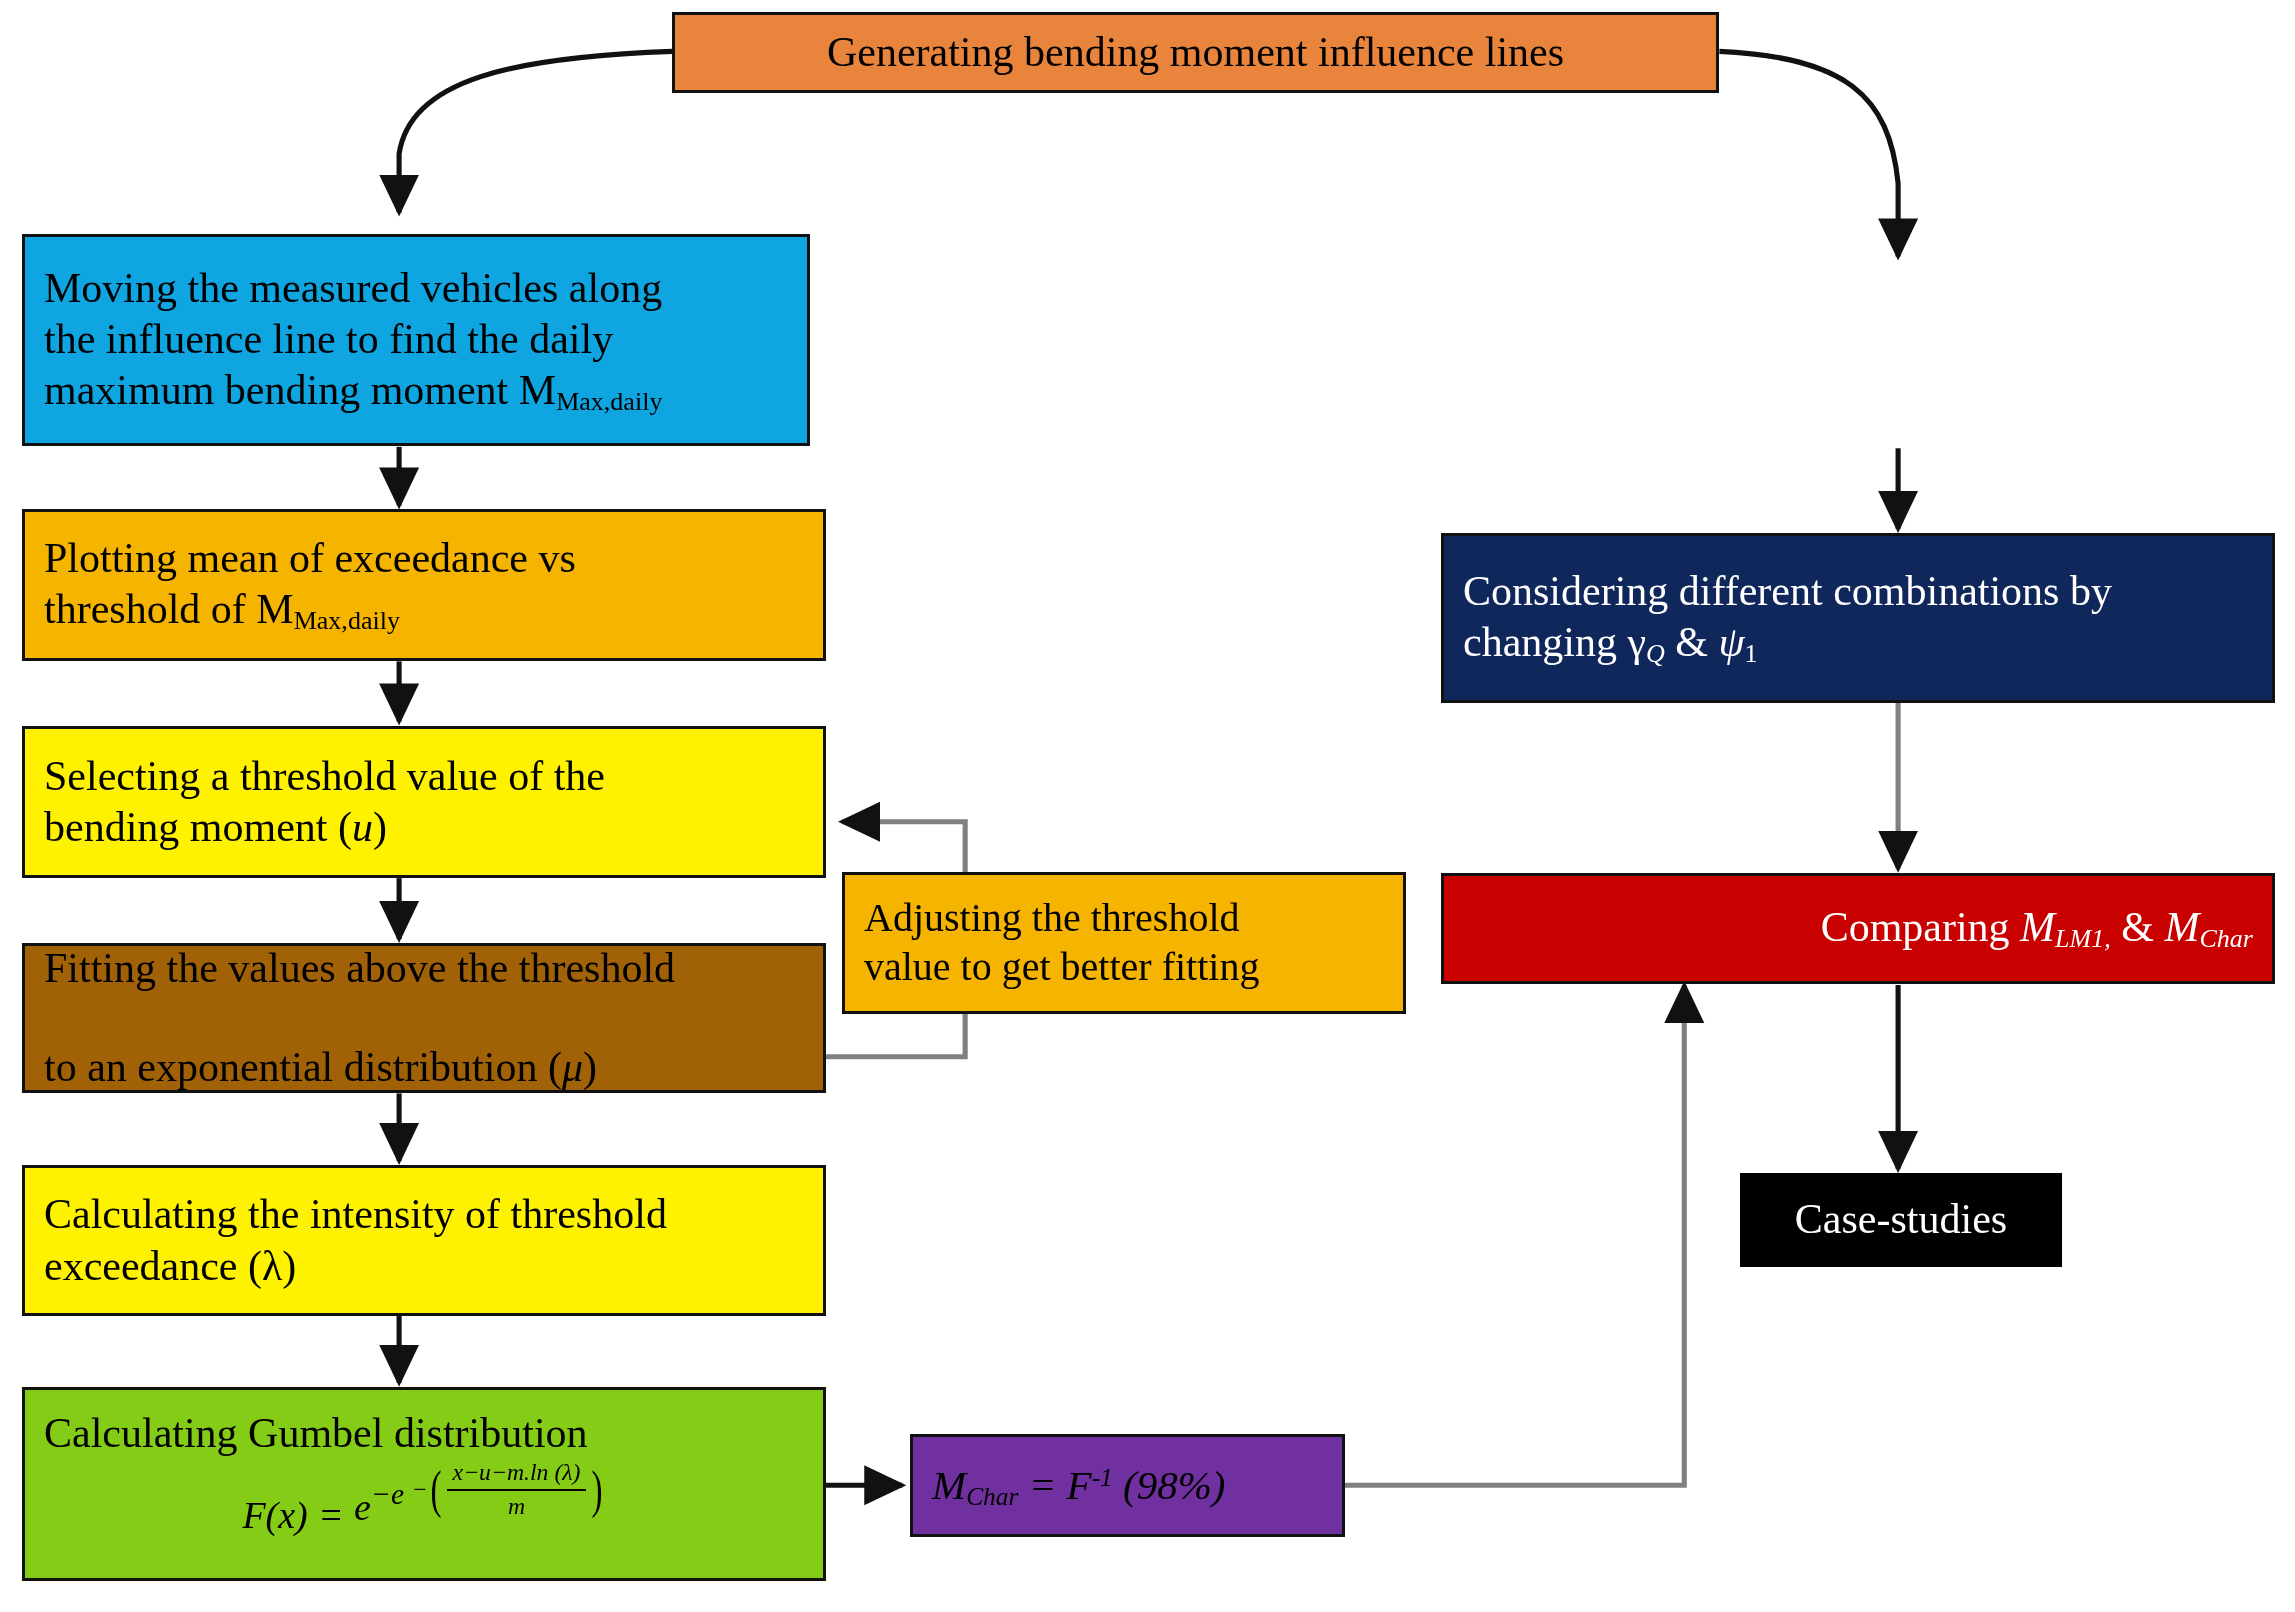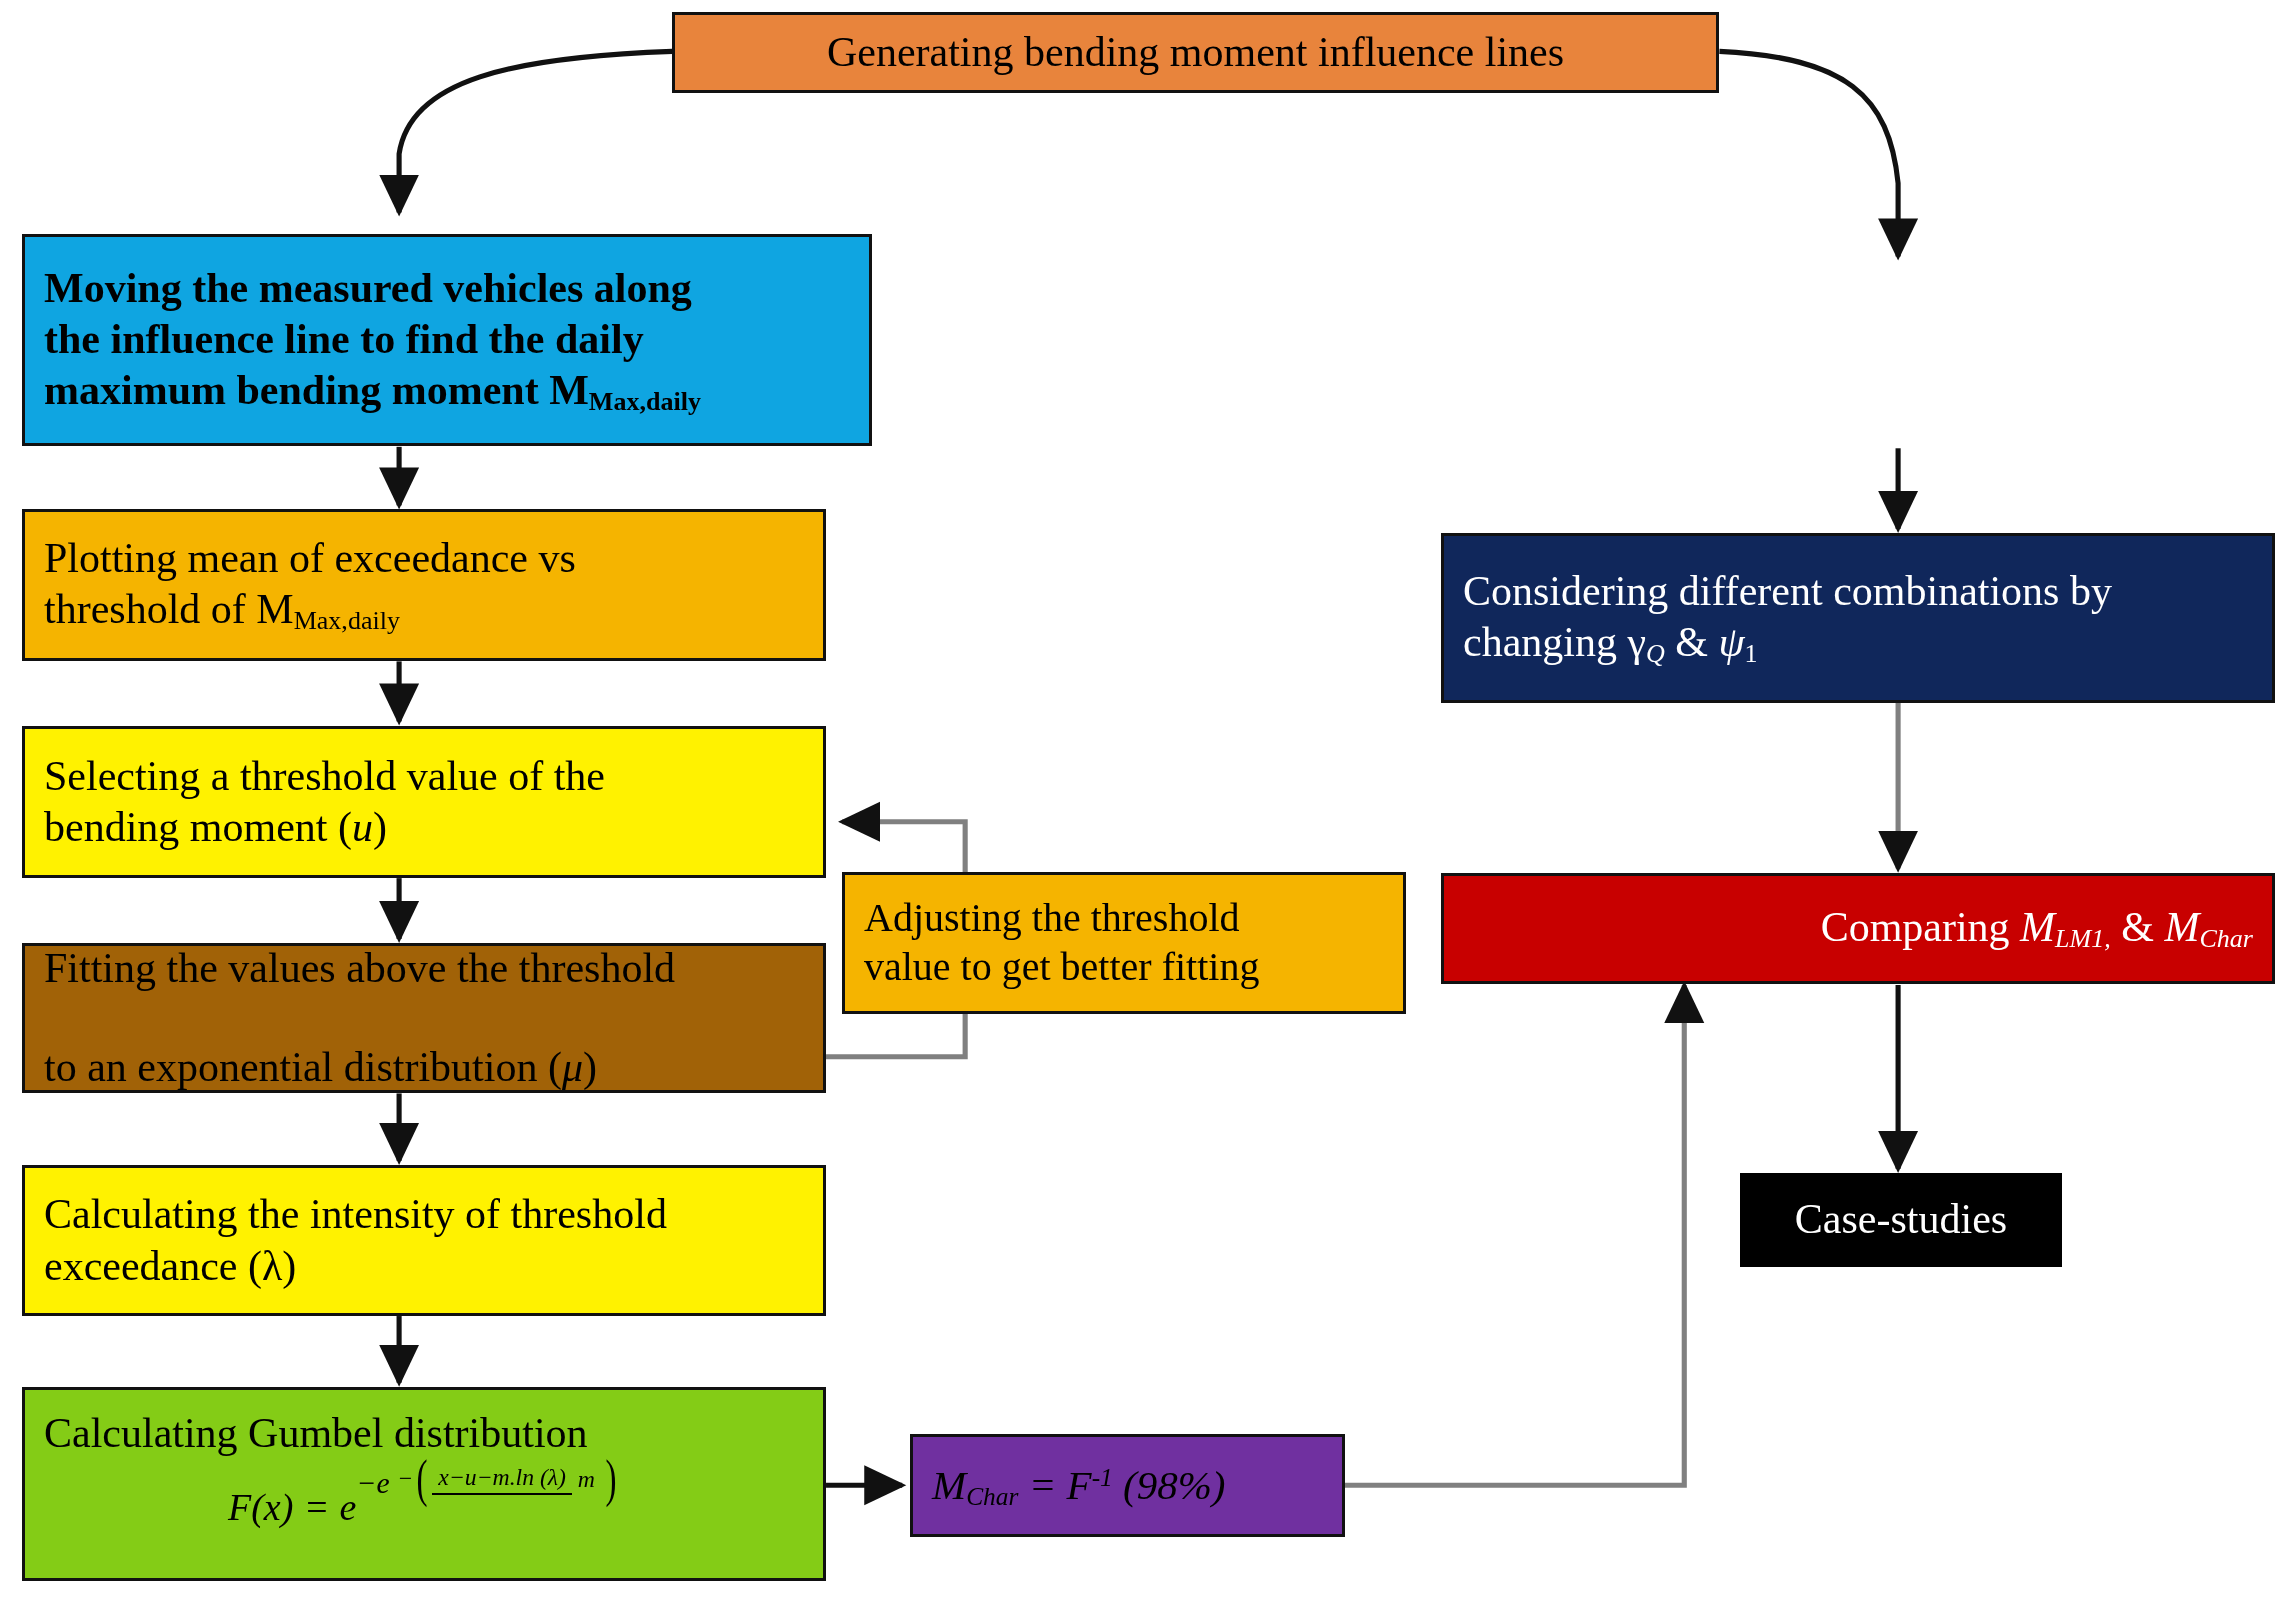--- a/index.html
+++ b/index.html
@@ -30,21 +30,21 @@
 
   
   .formula{
     font-style:italic;
     font-size:38px;
     display:flex;align-items:center;justify-content:center;
     margin-top:25px;
     white-space:nowrap;
   }
   .frac{
-    display:inline-flex;flex-direction:row;align-items:center;
+    display:inline-flex;flex-direction:column;align-items:center;
     vertical-align:middle;margin:0 1.5px;
   }
   .frac .num{border-bottom:2.2px solid #000;padding:0 5.9px 1.5px 5.9px;}
   .frac .den{padding:1.5px 5.9px 0 5.9px;}
   .expstack{display:inline-flex;align-items:flex-start;}
   .exp1{font-size:0.78em;position:relative;top:-0.62em;}
   .exp2{font-size:0.80em;position:relative;top:-0.30em;display:inline-flex;align-items:center;}
   .bigparen{font-size:2.25em;line-height:0.62;font-style:normal;display:inline-block;transform:scaleX(0.62);}
 </style>
 </head>
@@ -80,21 +80,21 @@
 
     <path d="M 2592,612 L 2592,722" fill="none" stroke="#111111" stroke-width="7" marker-end="url(#ah)"></path>
     <path d="M 2592,960 L 2592,1186" fill="none" stroke="#808080" stroke-width="7" marker-end="url(#ah)"></path>
     <path d="M 2592,1345 L 2592,1596" fill="none" stroke="#111111" stroke-width="7" marker-end="url(#ah)"></path>
   </svg>
 
   <div class="node" style="left:672px;top:11.7px;width:1047px;height:81px;background:#E8843C;align-items:center;">
     <span class="ln">Generating bending moment influence lines</span>
   </div>
 
-  <div class="node" style="left:22px;top:234px;width:850px;height:212px;background:#0FA5E1;font-weight:bold;">
+  <div class="node" style="left:22px;top:234px;width:788px;height:212px;background:#0FA5E1;">
     <span class="ln">Moving the measured vehicles along</span>
     <span class="ln">the influence line to find the daily</span>
     <span class="ln"><span>maximum bending moment M</span><sub>Max,daily</sub></span>
   </div>
 
   <div class="node" style="left:22px;top:509px;width:804px;height:152px;background:#F5B400;">
     <span class="ln">Plotting mean of exceedance vs</span>
     <span class="ln"><span>threshold of M</span><sub>Max,daily</sub></span>
   </div>
 

